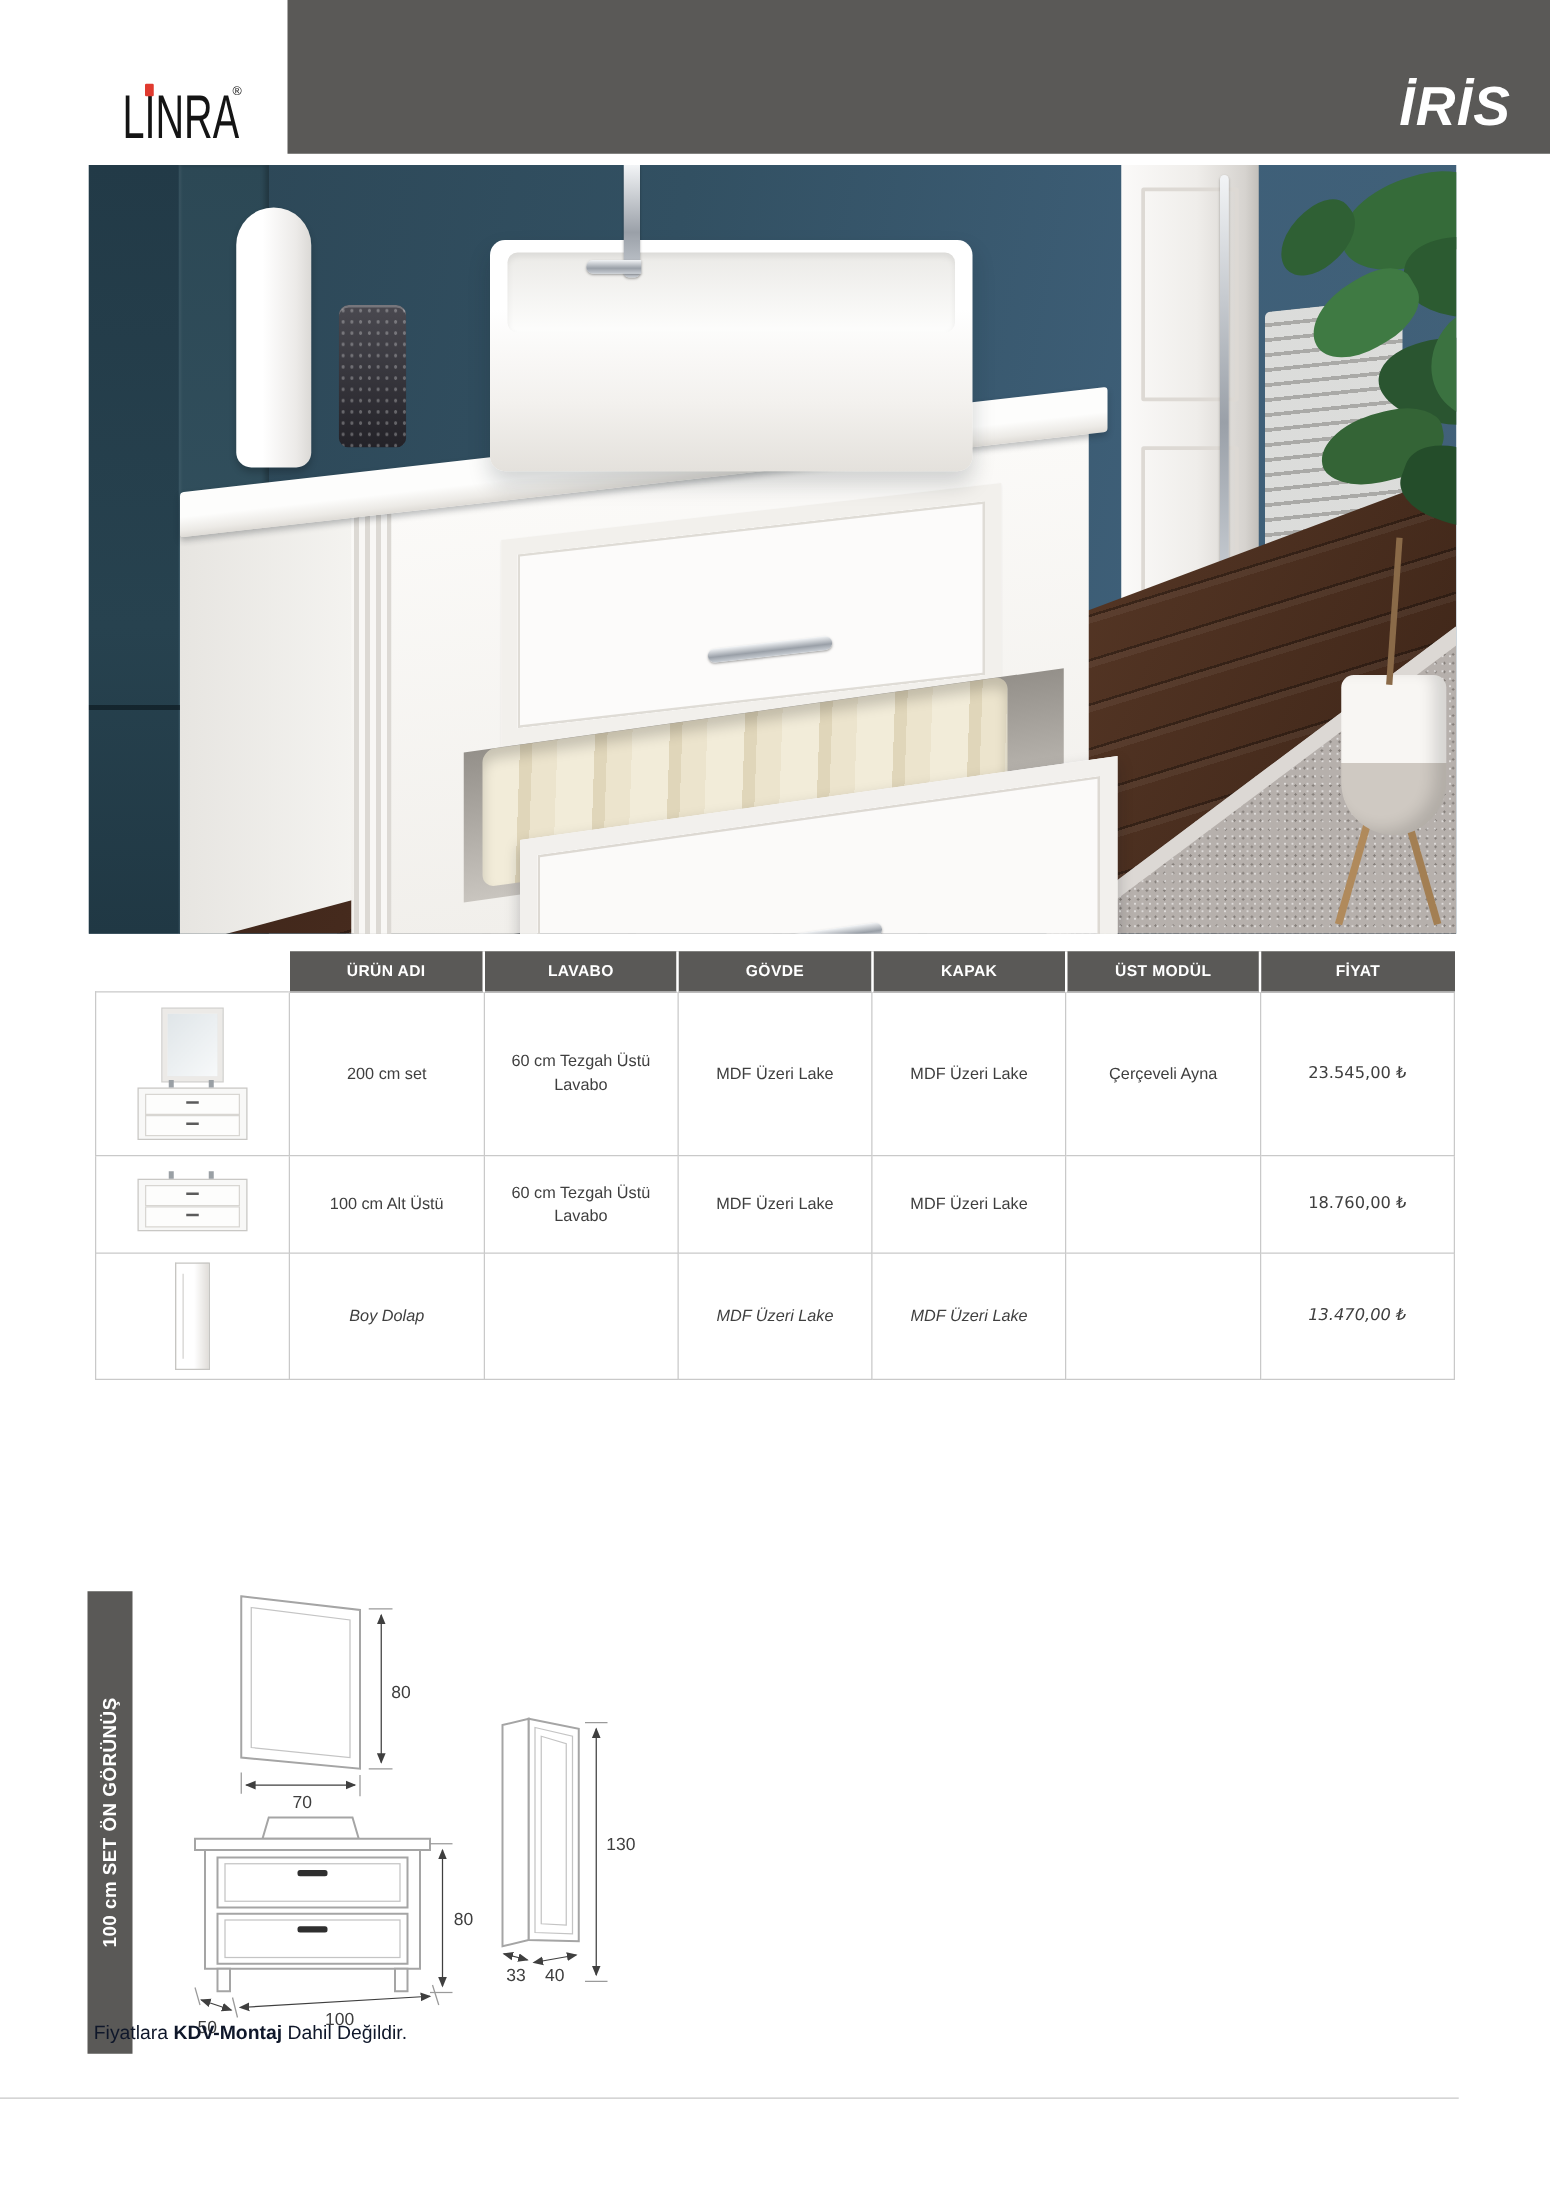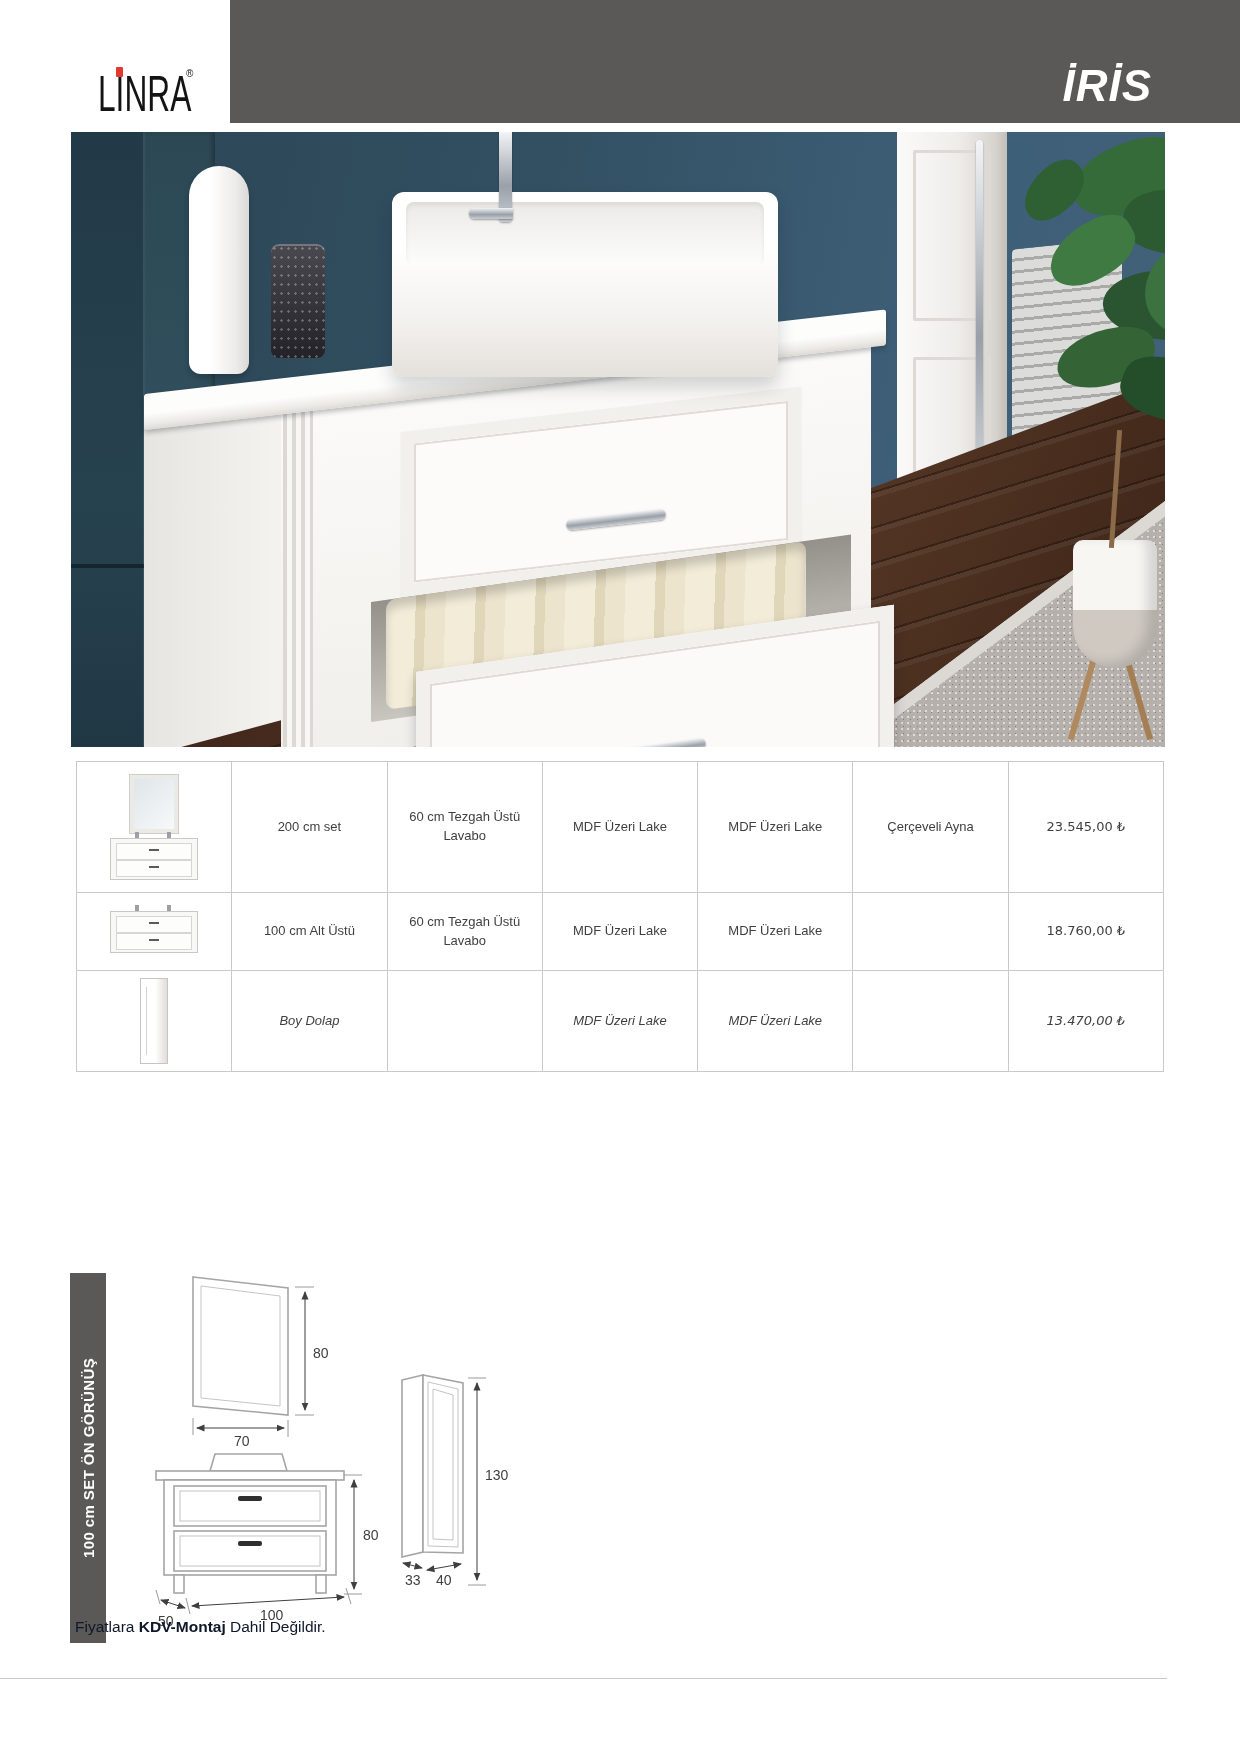--- a/index.html
+++ b/index.html
@@ -10,21 +10,21 @@
   
   .logo{left:98px;top:70px;width:120px;height:56px;}
   .logo-text{font-size:44px;font-weight:400;color:#141414;letter-spacing:0px;
              transform:scaleX(.72) scaleY(1.12);transform-origin:left top;display:inline-block;line-height:1;}
   .logo-dot{position:absolute;left:18px;top:-3px;width:7px;height:10px;background:#e03a2f;border-radius:1px;}
   .logo-reg{position:absolute;left:88px;top:-2px;font-size:10px;color:#141414;}
 
   
   .header-bar{left:230px;top:0;width:1010px;height:123px;background:#5a5957;
               display:flex;align-items:flex-end;justify-content:flex-end;
-              padding:0 88px 12px 0;box-sizing:border-box;}
+              padding:0 31px 12px 0;box-sizing:border-box;}
   .series-title{color:#fff;font-size:44px;font-weight:bold;font-style:italic;letter-spacing:1px;}
 
   
   .photo{left:71px;top:132px;width:1094px;height:615px;overflow:hidden;
          background:linear-gradient(100deg,#2b4554 0%,#325062 40%,#3e5f78 75%,#426179 100%);}
   .ph{position:absolute;}
   .chrome{background:linear-gradient(180deg,#f2f4f6,#9aa0a8 60%,#c9ced4);border-radius:6px;box-shadow:0 1px 2px rgba(0,0,0,.35);}
 
   
   table.prices{left:76px;top:761px;width:1088px;position:absolute;border-collapse:collapse;table-layout:fixed;}
@@ -137,20 +137,29 @@
   <colgroup>
       <col>
       <col>
       <col>
       <col>
       <col>
       <col>
       <col>
     </colgroup>
   <tbody>
+      <tr>
+    <th class="spacer"></th>
+    <th class="dark first">ÜRÜN ADI</th>
+    <th class="dark">LAVABO</th>
+    <th class="dark">GÖVDE</th>
+    <th class="dark">KAPAK</th>
+    <th class="dark">ÜST MODÜL</th>
+    <th class="dark">FİYAT</th>
+  </tr>
   <tr class="r1">
     <td>
       <div class="thumb">
         <div class="t-mirror"></div>
         <div class="t-vanity">
           <span class="t-tap" style="left:24px;"></span>
           <span class="t-tap" style="left:56px;"></span>
           <div class="t-drawer" style="top:4px;">
                 <span class="t-handle"></span>
               </div>

